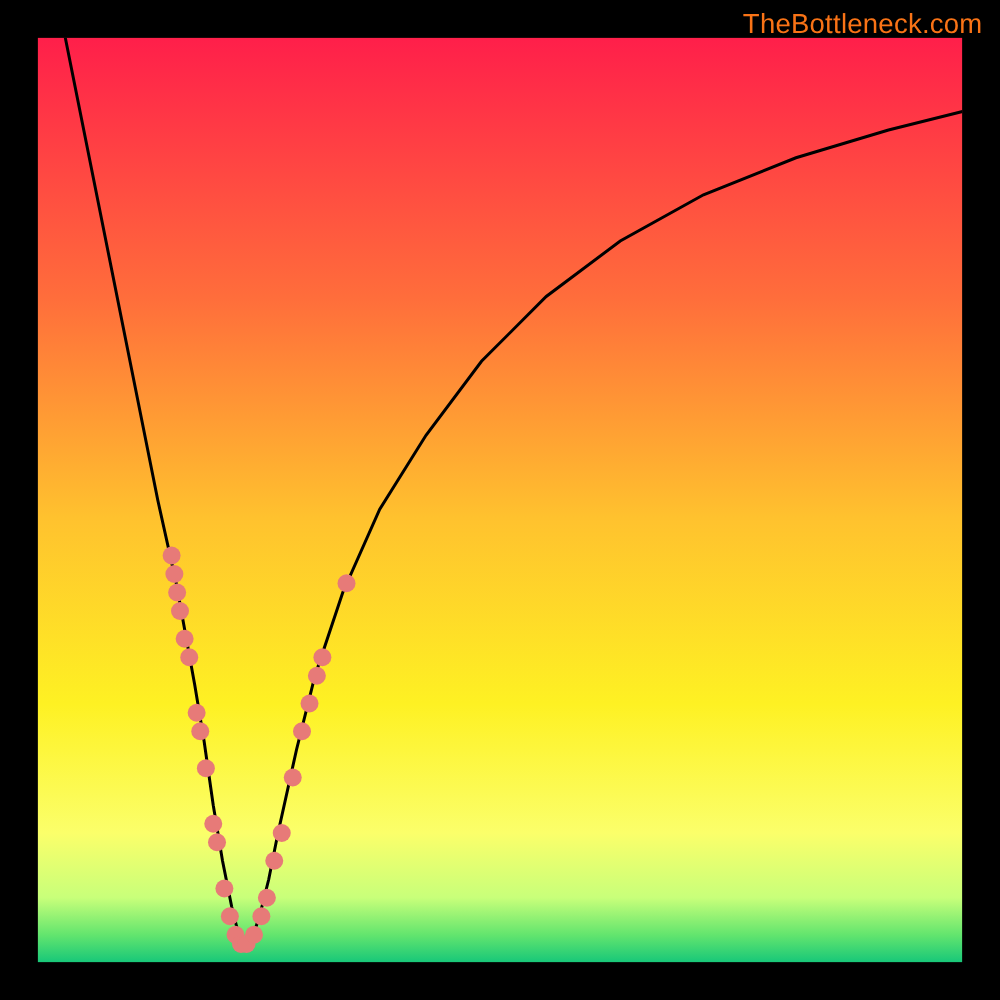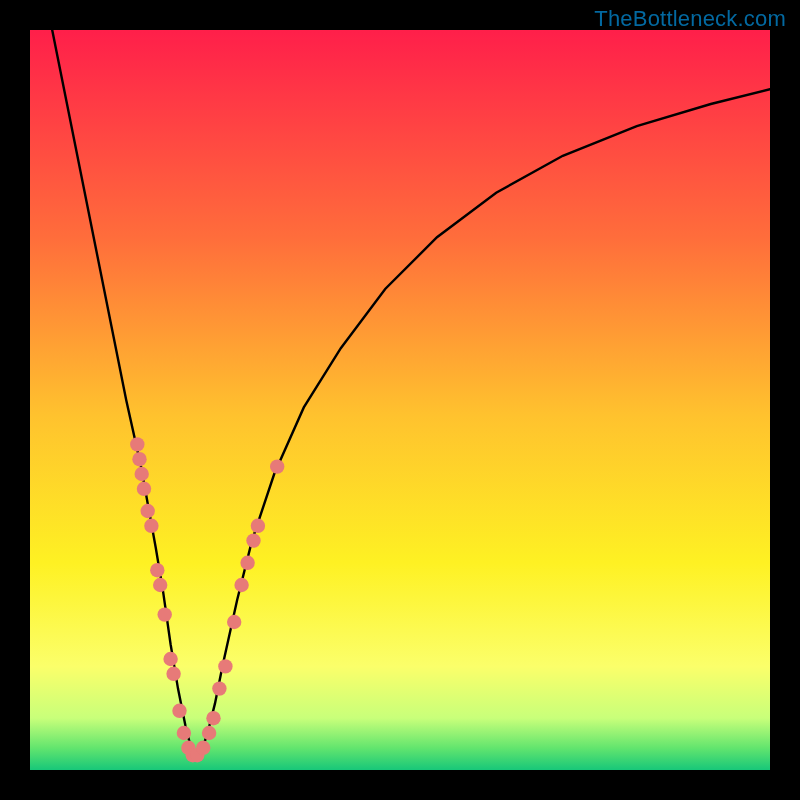--- a/index.html
+++ b/index.html
@@ -26,21 +26,21 @@
     overflow: hidden;
   }
   .gradient {
     position: absolute;
     left: 0; top: 0; right: 0; bottom: 0;
   }
   .watermark {
     position: absolute;
     top: 6px;
     right: 14px;
-    color: #0369a1;
+    color: #f97316;
     font-size: 22px;
     letter-spacing: 0.2px;
     font-weight: 500;
   }
   svg.curve {
     position: absolute;
     left: 0; top: 0;
     width: 740px; height: 740px;
   }
 </style>

